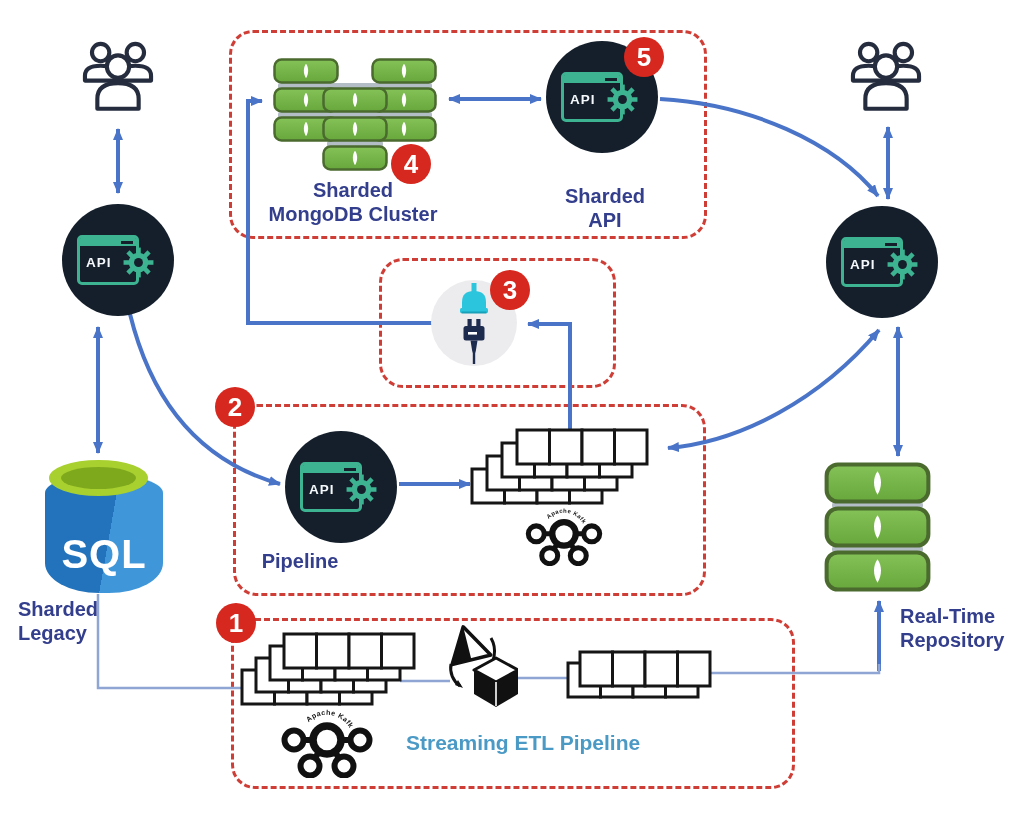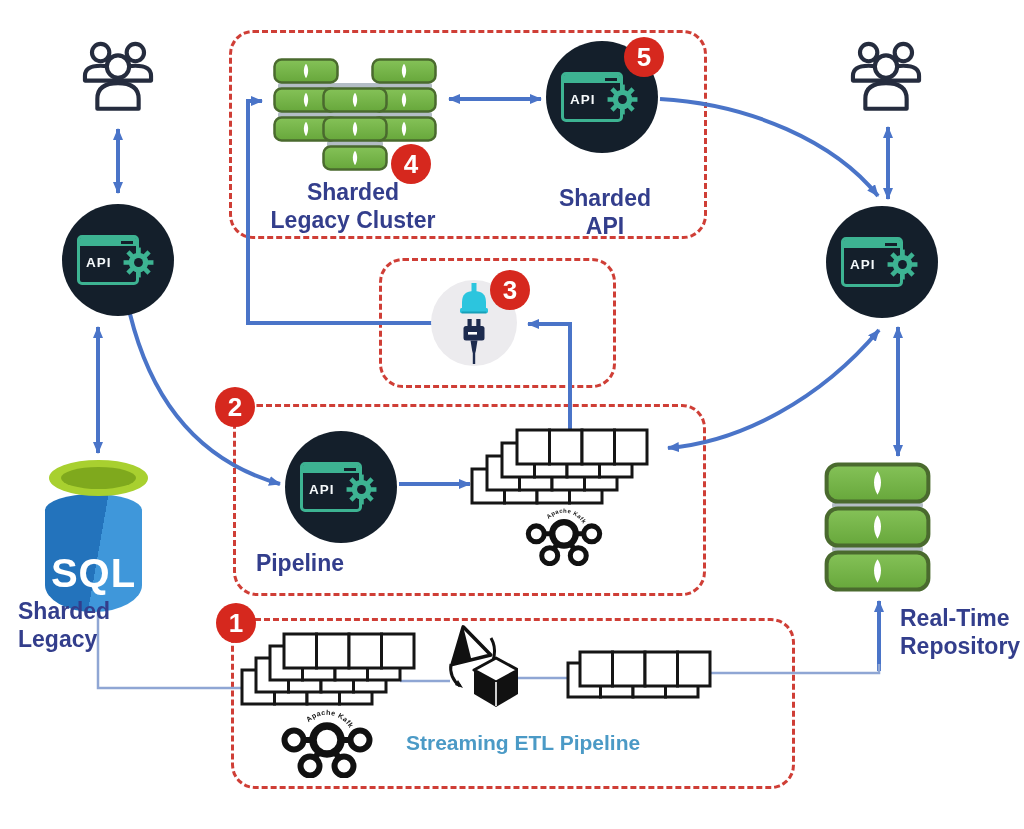--- a/index.html
+++ b/index.html
@@ -15,26 +15,26 @@
   .api-circle{position:absolute;width:112px;height:112px;border-radius:50%;background:#141f2b;z-index:2;}
   .api-window{position:absolute;left:15px;top:31px;width:56px;height:44px;border:3px solid #3db392;
               border-radius:5px;}
   .api-topbar{position:absolute;left:0;top:0;width:100%;height:8px;background:#3db392;
               border-radius:1px 1px 0 0;}
   .api-dash{position:absolute;right:3px;top:2.5px;width:12px;height:3px;background:#141f2b;display:block;}
   .api-text{position:absolute;left:6px;top:17px;color:#f4f8fa;font-weight:bold;font-size:13.5px;
             letter-spacing:1px;}
   .api-gear{position:absolute;left:60px;top:42px;width:33px;height:33px;}
   
-  .lbl{position:absolute;color:#333e8c;font-weight:bold;font-size:23px;line-height:1.22;z-index:3;}
+  .lbl{position:absolute;color:#333e8c;font-weight:bold;font-size:20px;line-height:1.22;z-index:3;}
   .lbl.center{text-align:center;}
   .etl-lbl{position:absolute;color:#4b9ac6;font-weight:bold;font-size:21px;z-index:3;}
   
   .sql-node{position:absolute;left:45px;top:460px;width:107px;height:134px;z-index:2;}
-  .sql-body{position:absolute;top:34px;left:0;width:97px;height:118px;
+  .sql-body{position:absolute;top:15px;left:0;width:118px;height:118px;
             background:linear-gradient(100deg,#2373bc 54%,#3f97da 54%);
             border-radius:54px 54px 54px 54px / 18px 18px 30px 30px;}
   .sql-top{position:absolute;top:0;left:4px;width:99px;height:36px;background:#a8d02f;border-radius:50%;}
   .sql-top-inner{position:absolute;left:12px;top:7px;width:75px;height:22px;background:#7fa91d;border-radius:50%;}
   .sql-text{position:absolute;bottom:16px;left:0;width:100%;text-align:center;color:#fff;
             font-weight:bold;font-size:40px;letter-spacing:1px;}
   
   .plug-circle{position:absolute;left:431px;top:280px;width:86px;height:86px;border-radius:50%;
                background:#ecebee;z-index:2;}
   svg.icon{position:absolute;z-index:2;}
@@ -230,21 +230,21 @@
     <use href="#sym-dbseg" x="0" y="58" width="66" height="26"></use>
     <use href="#sym-dbseg" x="98" y="0" width="66" height="26"></use>
     <use href="#sym-dbseg" x="98" y="29" width="66" height="26"></use>
     <use href="#sym-dbseg" x="98" y="58" width="66" height="26"></use>
     <use href="#sym-dbseg" x="49" y="29" width="66" height="26"></use>
     <use href="#sym-dbseg" x="49" y="58" width="66" height="26"></use>
     <use href="#sym-dbseg" x="49" y="87" width="66" height="26"></use>
   </svg>
   <div class="lbl center" style="left:243px;top:178px;width:220px;">
     <div>Sharded</div>
-      <div>Legacy Cluster</div>
+      <div>MongoDB Cluster</div>
   </div>
   <div class="lbl center" style="left:515px;top:184px;width:180px;">
     <div>Sharded</div>
       <div>API</div>
   </div>
   <div class="lbl center" style="left:240px;top:549px;width:120px;">
     <div>Pipeline</div>
   </div>
 
   <div class="plug-circle">

